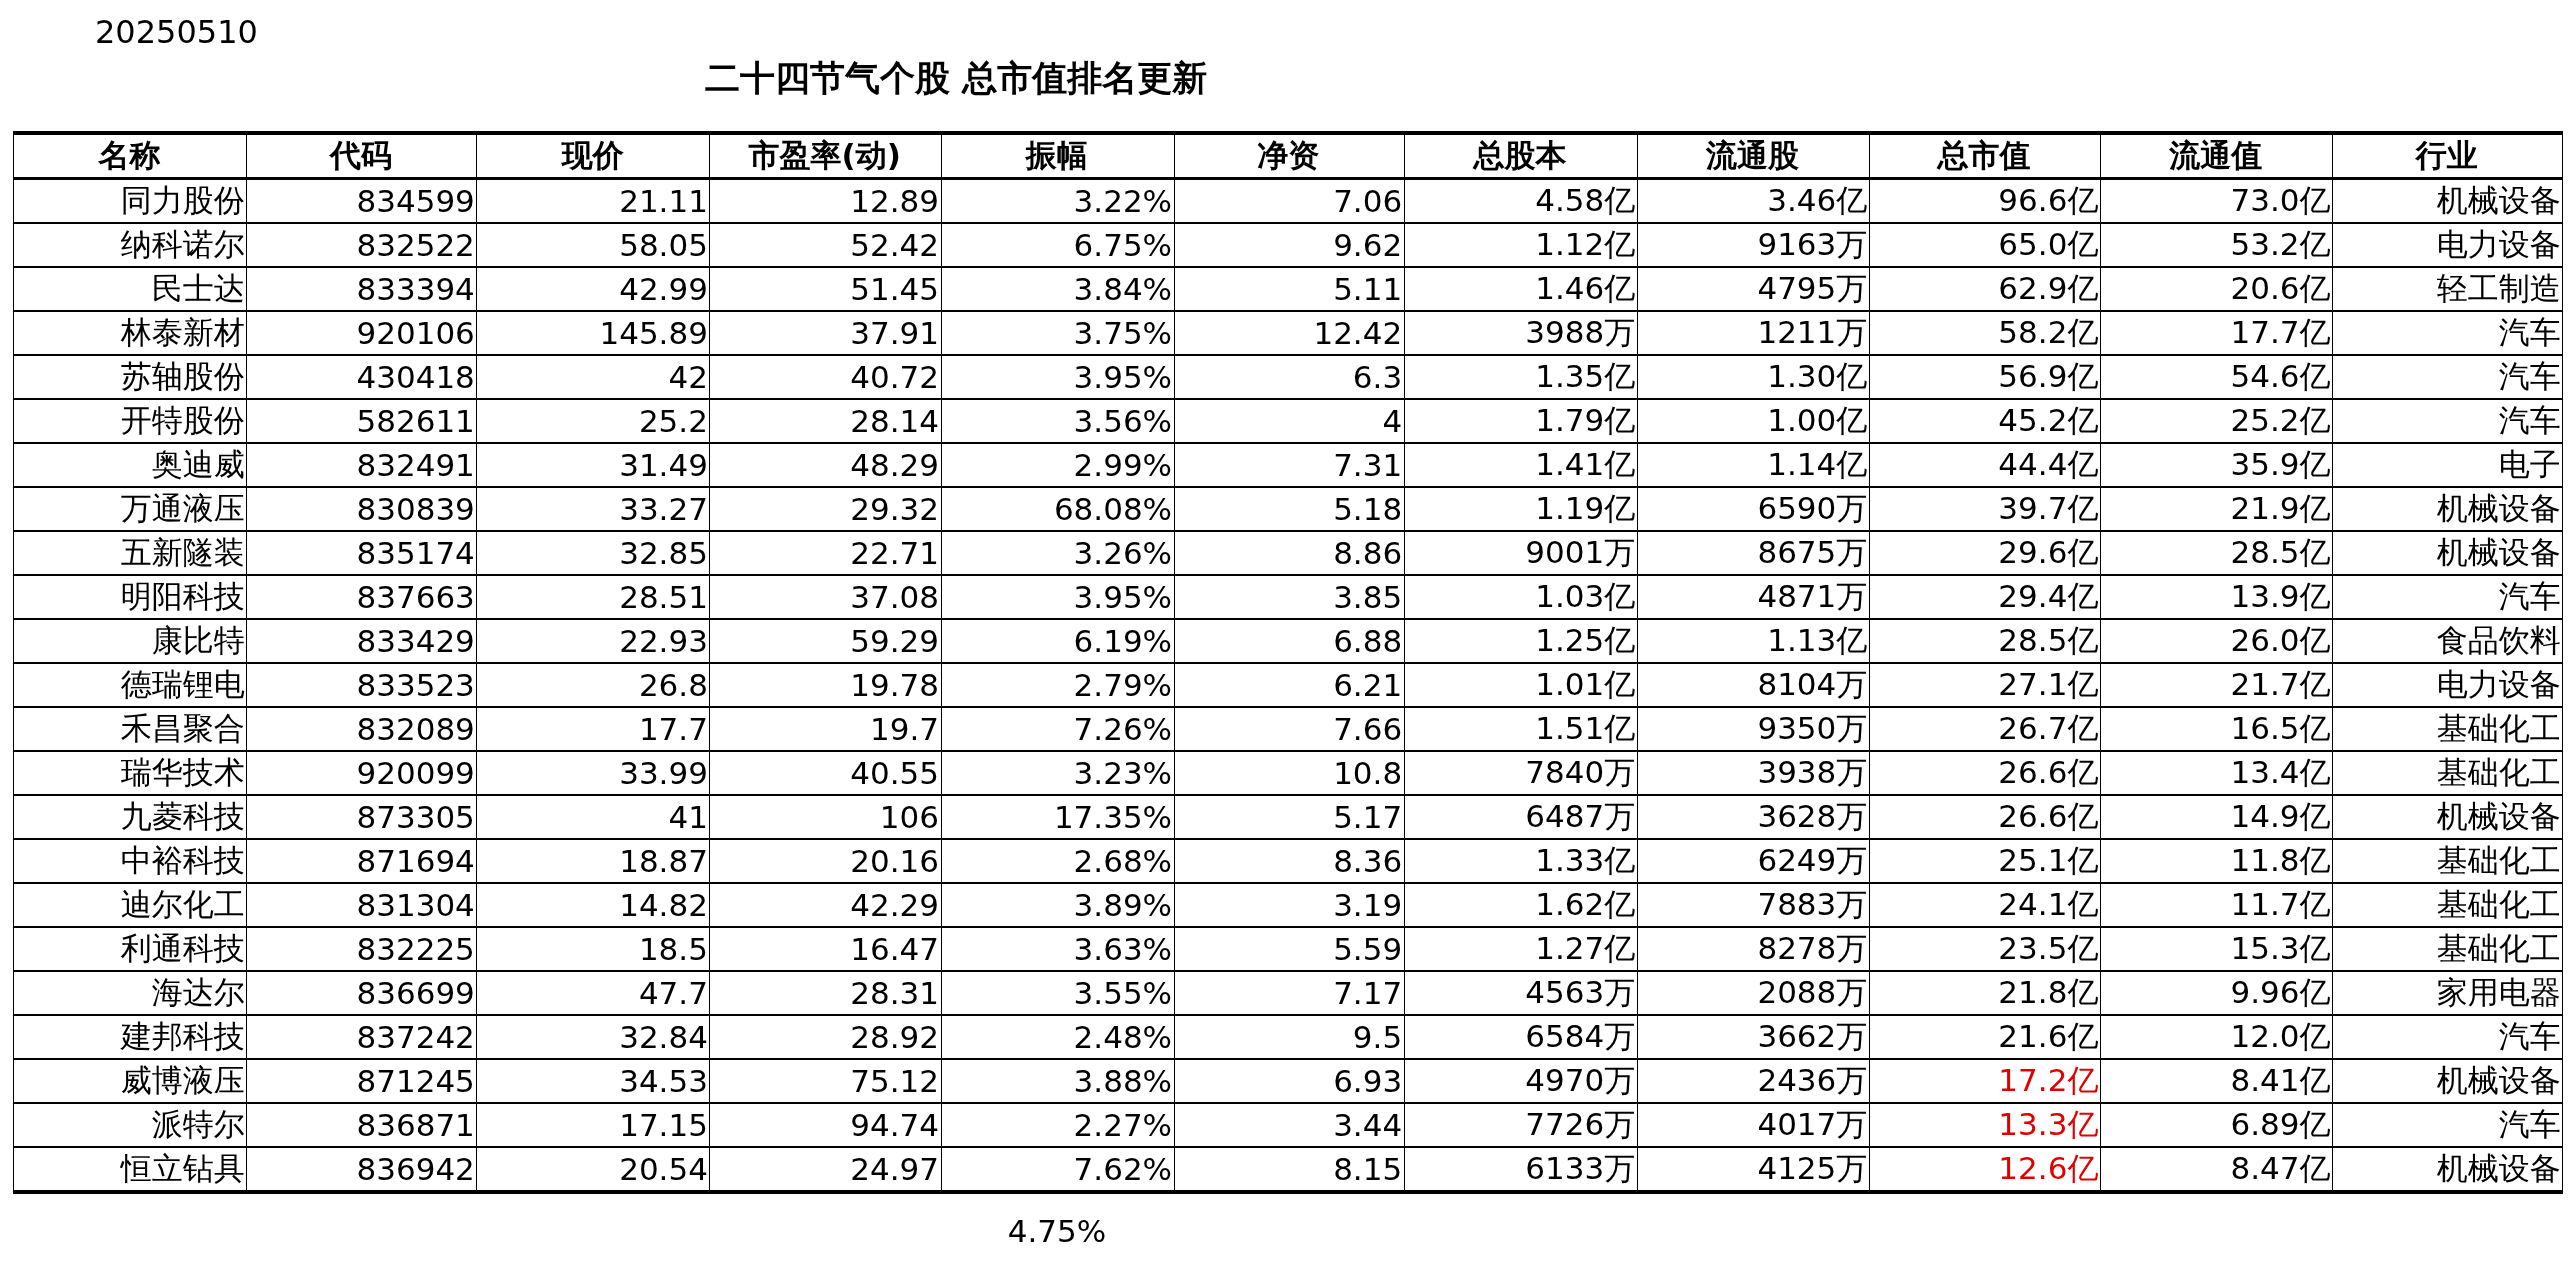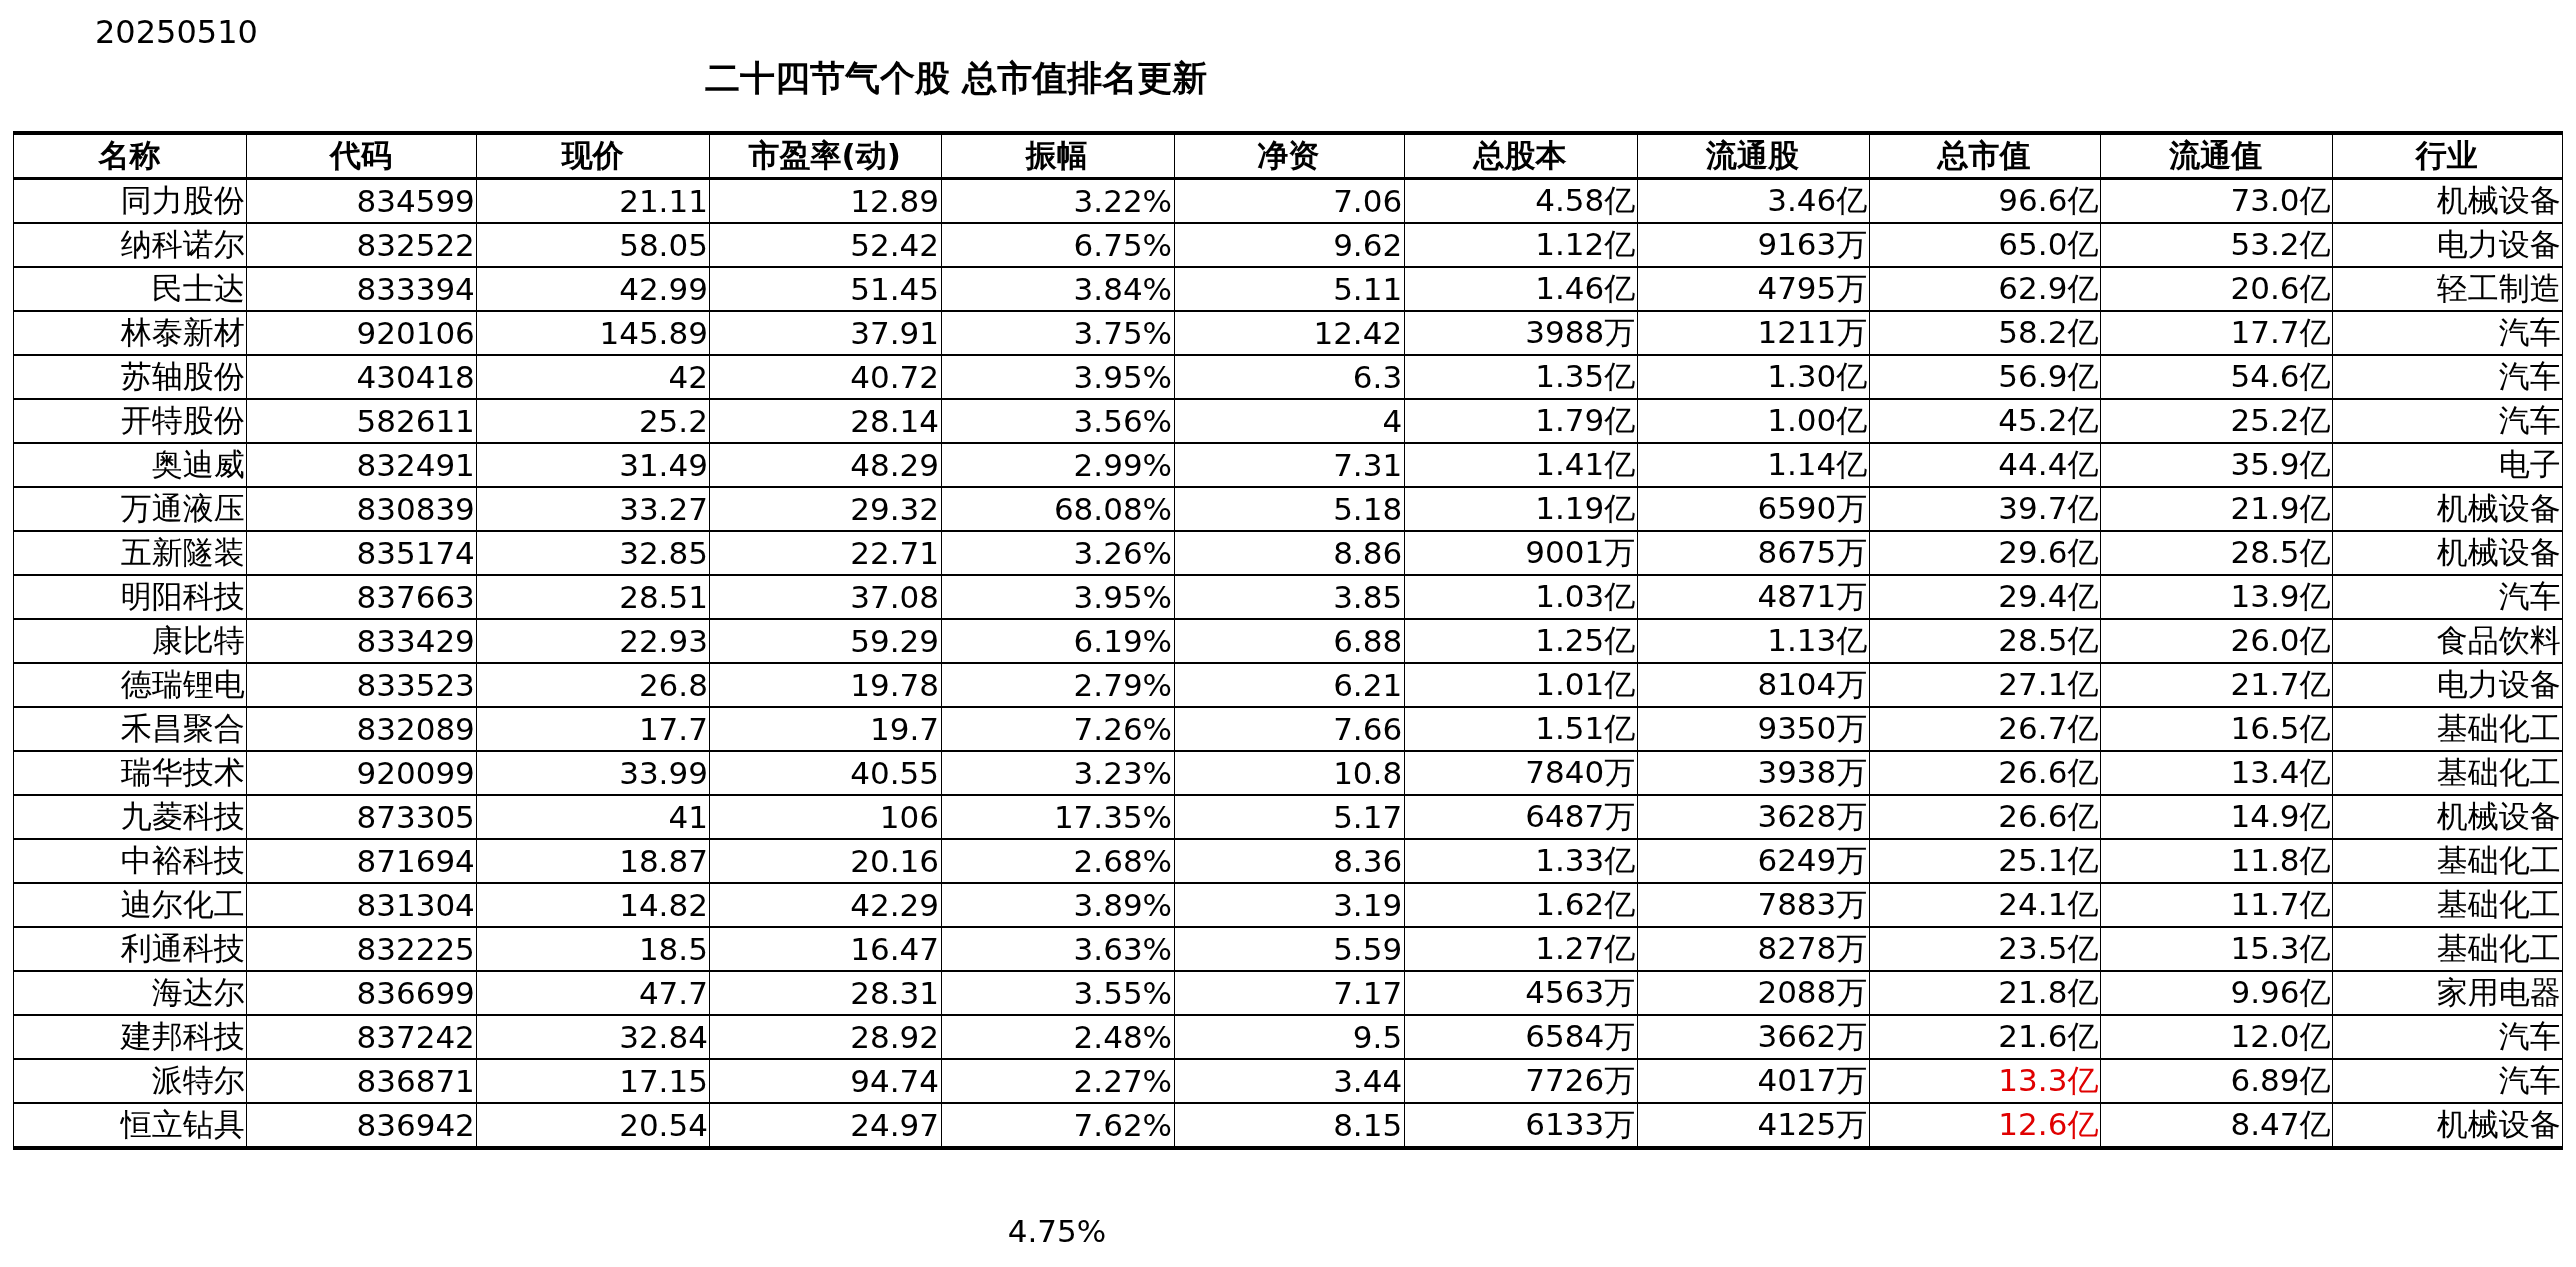--- a/index.html
+++ b/index.html
@@ -304,20 +304,33 @@
         <td>28.92</td>
         <td>2.48%</td>
         <td>9.5</td>
         <td>6584万</td>
         <td>3662万</td>
         <td>21.6亿</td>
         <td>12.0亿</td>
         <td>汽车</td>
       </tr>
       <tr>
+        <td>威博液压</td>
+        <td>871245</td>
+        <td>34.53</td>
+        <td>75.12</td>
+        <td>3.88%</td>
+        <td>6.93</td>
+        <td>4970万</td>
+        <td>2436万</td>
+        <td class="red">17.2亿</td>
+        <td>8.41亿</td>
+        <td>机械设备</td>
+      </tr>
+      <tr>
         <td>派特尔</td>
         <td>836871</td>
         <td>17.15</td>
         <td>94.74</td>
         <td>2.27%</td>
         <td>3.44</td>
         <td>7726万</td>
         <td>4017万</td>
         <td class="red">13.3亿</td>
         <td>6.89亿</td>

